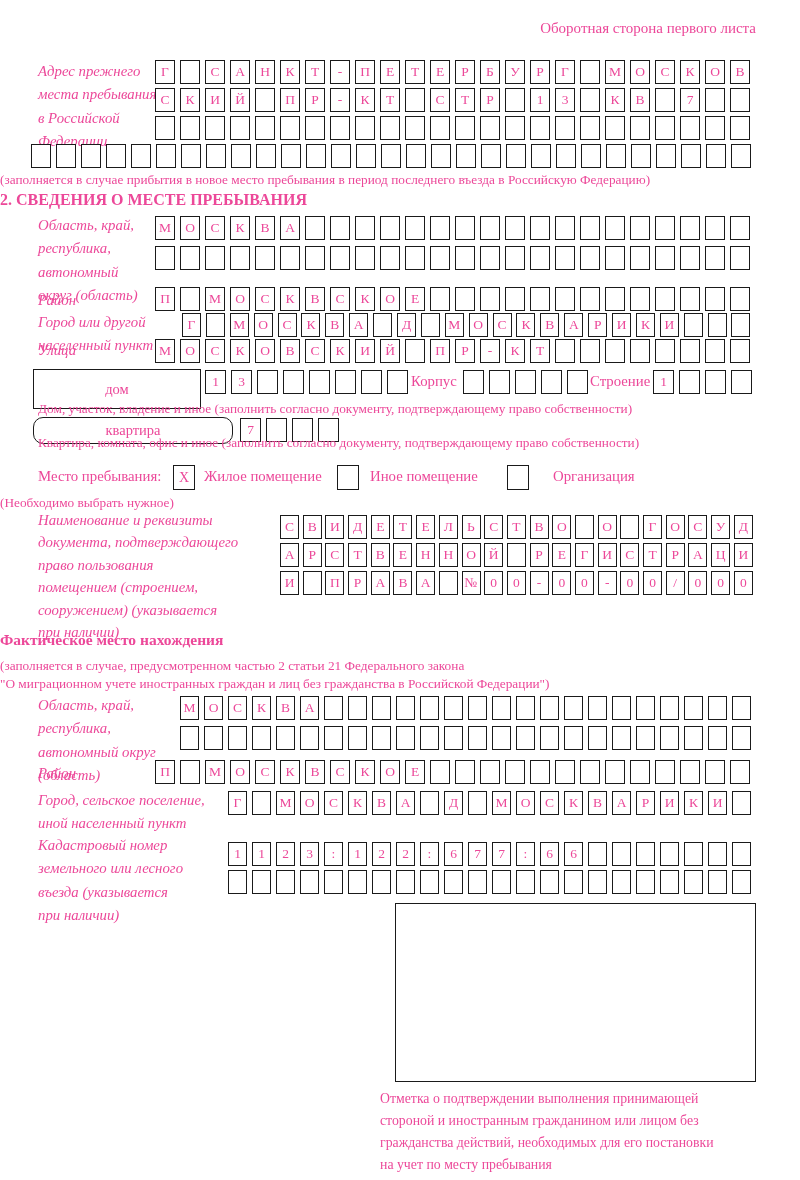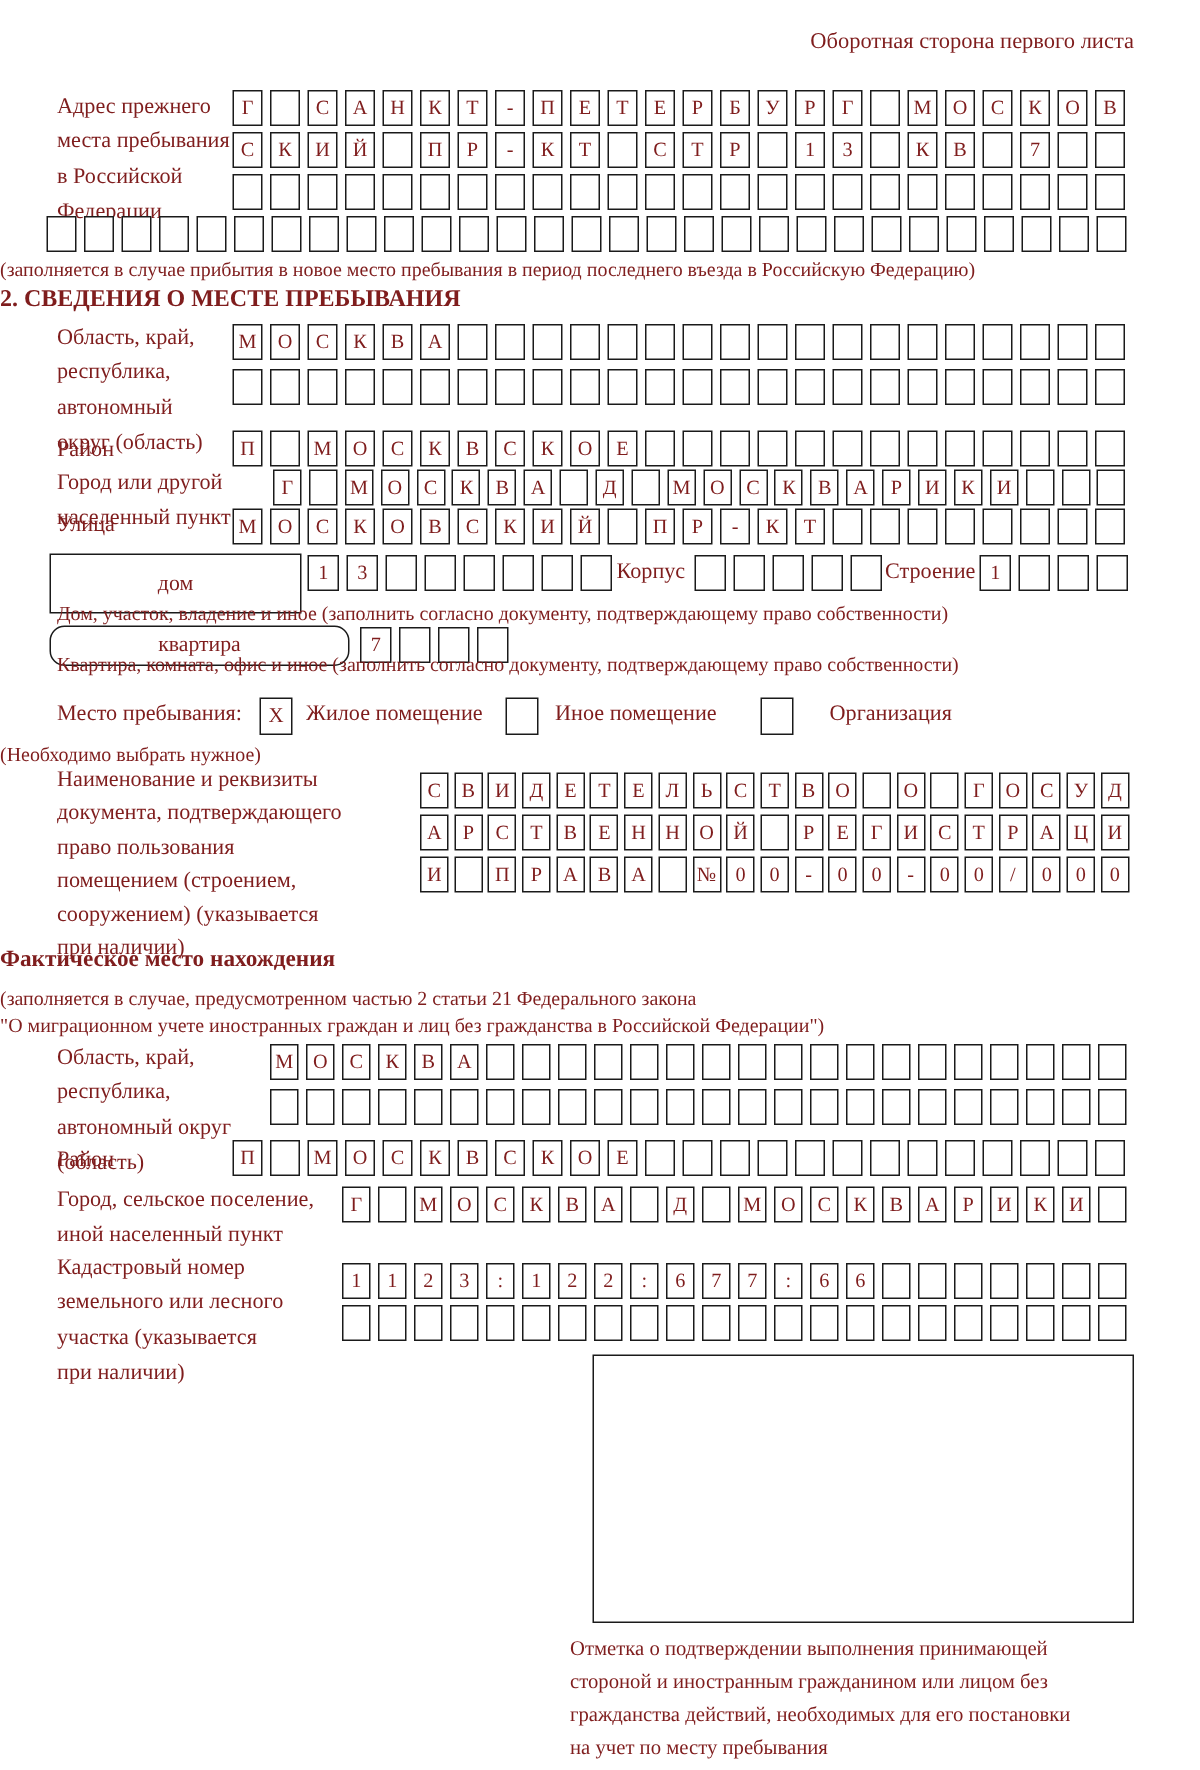--- a/index.html
+++ b/index.html
@@ -1,21 +1,21 @@
 <!DOCTYPE html>
 <html><head>
 <meta charset="utf-8">
 <style>
   html,body{margin:0;padding:0;background:#fff;}
   .page{
     position:relative;width:800px;height:1180px;background:#ffffff;
-    font-family:"Liberation Serif","DejaVu Serif",serif;color:#7f1d1d;overflow:hidden;
+    font-family:"Liberation Serif","DejaVu Serif",serif;color:#ec4899;overflow:hidden;
   }
   .abs{position:absolute;}
-  .lbl{font-size:14.8px;line-height:1.58;white-space:pre-line;}
+  .lbl{font-size:14.8px;line-height:1.58;white-space:pre-line;font-style:italic;}
   .note{font-size:13.3px;line-height:1.45;}
   .center{}
   .bold{font-weight:bold;}
   .h2{font-size:16px;}
   .grid{position:absolute;display:flex;gap:var(--g,5px);}
   .cell{
     flex:none;width:var(--w,20px);height:24px;box-sizing:border-box;
     border:1.8px solid #1a1a1a;display:flex;align-items:center;justify-content:center;
     font-size:13.5px;background:#fff;
   }
@@ -531,21 +531,21 @@
       <div class="cell">А</div>
       <div class="cell">Р</div>
       <div class="cell">И</div>
       <div class="cell">К</div>
       <div class="cell">И</div>
       <div class="cell"></div>
     </div>
 
   <div class="abs lbl" style="left:38px;top:834px;width:185px;">Кадастровый номер
 земельного или лесного
-участка (указывается
+въезда (указывается
 при наличии)</div>
   <div class="grid" style="left:228px;top:842px;--w:19px;--g:5px;">
       <div class="cell">1</div>
       <div class="cell">1</div>
       <div class="cell">2</div>
       <div class="cell">3</div>
       <div class="cell">:</div>
       <div class="cell">1</div>
       <div class="cell">2</div>
       <div class="cell">2</div>

